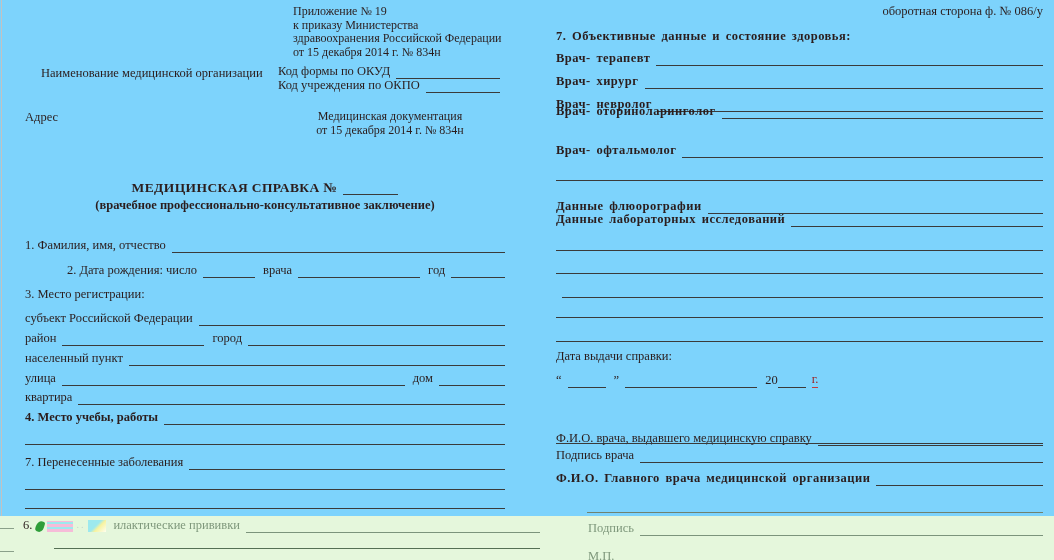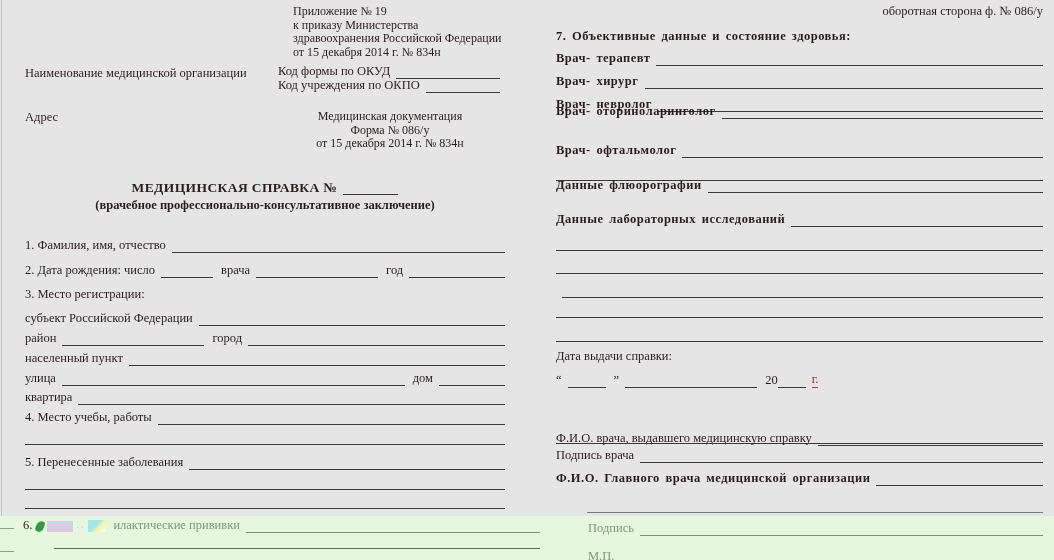--- a/index.html
+++ b/index.html
@@ -1,17 +1,17 @@
 <!DOCTYPE html>
 <html><head>
 <meta charset="utf-8">
 <style>
   html,body{margin:0;padding:0;background:#fff;}
   .page{
-    position:relative;width:1054px;height:560px;background:#e5e5e5;overflow:hidden;
+    position:relative;width:1054px;height:560px;background:#7dd3fc;overflow:hidden;
     font-family:"Liberation Serif","DejaVu Serif",serif;font-size:12.5px;color:#2b1d1d;
   }
   .edge{position:absolute;left:1px;top:0;width:1px;height:516px;background:#c2c2c2;}
   .col{position:absolute;top:0;}
   #colL{left:25px;width:480px;}
   #colR{left:556px;width:487px;}
   .r{position:absolute;display:flex;align-items:flex-end;line-height:15px;white-space:nowrap;}
   .w{left:0;right:0;}
   .bl{display:inline-block;height:14px;border-bottom:1px solid #3a3a3a;margin-left:6px;flex:0 0 auto;}
   .bl0{margin-left:0;}
@@ -45,55 +45,54 @@
   <div class="edge"></div>
 
   <div class="col" id="colL">
     <div class="small" style="position:absolute;top:5px;left:268px;">
       <div>Приложение № 19</div>
       <div>к приказу Министерства</div>
       <div>здравоохранения Российской Федерации</div>
       <div>от 15 декабря 2014 г. № 834н</div>
     </div>
 
-    <div class="r" style="top:66px;left:0;">
+    <div class="r" style="top:66px;left:16px;">
       <span>Наименование медицинской организации</span>
     </div>
     <div class="r" style="top:64px;left:253px;right:5px;">
       <span>Код формы по ОКУД</span>
       <span class="bl fill"></span>
     </div>
     <div class="r" style="top:78px;left:253px;right:5px;">
       <span>Код учреждения по ОКПО</span>
       <span class="bl fill"></span>
     </div>
 
     <div class="r" style="top:110px;left:0;">
       <span>Адрес</span>
     </div>
     <div class="small center" style="position:absolute;top:110px;left:245px;width:240px;text-align:center;">
       <div>Медицинская документация</div>
-      <div>Форма № 086/у</div>
       <div>от 15 декабря 2014 г. № 834н</div>
     </div>
 
     <div class="r" style="top:180px;left:0;right:0;justify-content:center;">
       <span class="title">МЕДИЦИНСКАЯ СПРАВКА №</span>
       <span class="bl" style="width:55px;"></span>
     </div>
     <div class="r" style="top:198px;left:0;right:0;justify-content:center;">
       <span class="subtitle">(врачебное профессионально-консультативное заключение)</span>
     </div>
 
     <div class="r w" style="top:238px;">
       <span>1. Фамилия, имя, отчество</span>
       <span class="bl fill"></span>
     </div>
 
-    <div class="r w" style="top:263px;">
+    <div class="r w" style="top:263px;margin-left:42px;">
       <span>2. Дата рождения: число</span>
       <span class="bl" style="width:52px;"></span>
       <span class="ml8">врача</span>
       <span class="bl" style="width:122px;"></span>
       <span class="ml8">год</span>
       <span class="bl fill"></span>
     </div>
 
     <div class="r w" style="top:287px;">
       <span>3. Место регистрации:</span>
@@ -121,30 +120,30 @@
       <span class="bl fill"></span>
       <span class="ml8">дом</span>
       <span class="bl" style="width:66px;"></span>
     </div>
 
     <div class="r w" style="top:390px;">
       <span>квартира</span>
       <span class="bl fill"></span>
     </div>
 
-    <div class="r w" style="top:410px;">
+    <div class="r w" style="top:410px;font-weight:bold;">
       <span>4. Место учебы, работы</span>
       <span class="bl fill"></span>
     </div>
     <div class="r w" style="top:430px;">
       <span class="bl bl0 fill"></span>
     </div>
 
     <div class="r w" style="top:455px;">
-      <span>5. Перенесенные заболевания</span>
+      <span>7. Перенесенные заболевания</span>
       <span class="bl fill"></span>
     </div>
     <div class="r w" style="top:475px;">
       <span class="bl bl0 fill"></span>
     </div>
     <div class="r w" style="top:494px;">
       <span class="bl bl0 fill"></span>
     </div>
   </div>
 
@@ -175,21 +174,21 @@
     </div>
     <div class="r w" style="top:143px;">
       <span class="b">Врач- офтальмолог</span>
       <span class="bl fill"></span>
     </div>
 
     <div class="r w" style="top:166px;">
       <span class="bl bl0 fill"></span>
     </div>
 
-    <div class="r w" style="top:178px;align-items:flex-end;">
+    <div class="r w" style="top:199px;align-items:flex-end;">
       <span class="b">Данные флюорографии</span>
       <span class="bl fill"></span>
     </div>
     <div class="r w" style="top:212px;">
       <span class="b">Данные лабораторных исследований</span>
       <span class="bl fill"></span>
     </div>
     <div class="r w" style="top:236px;">
       <span class="bl bl0 fill"></span>
     </div>

